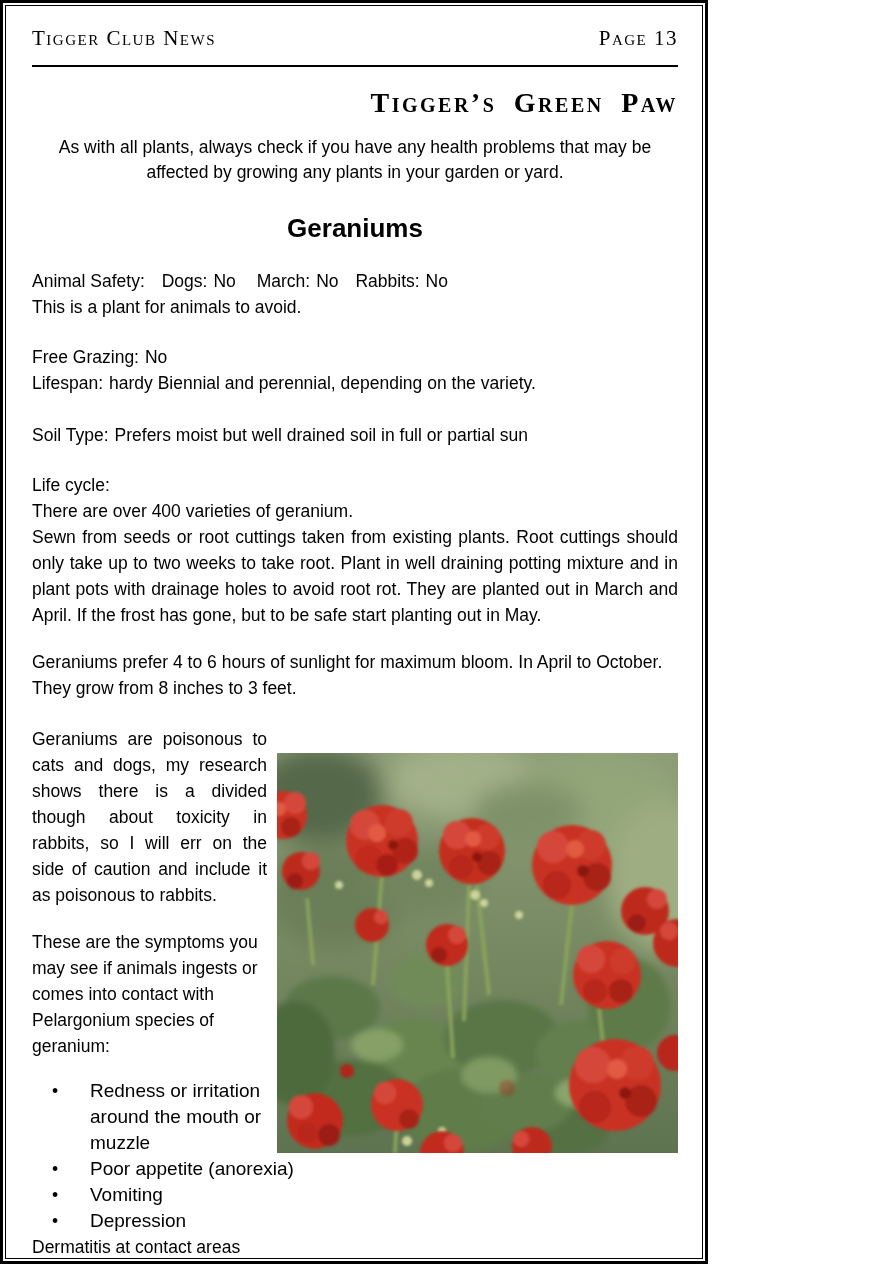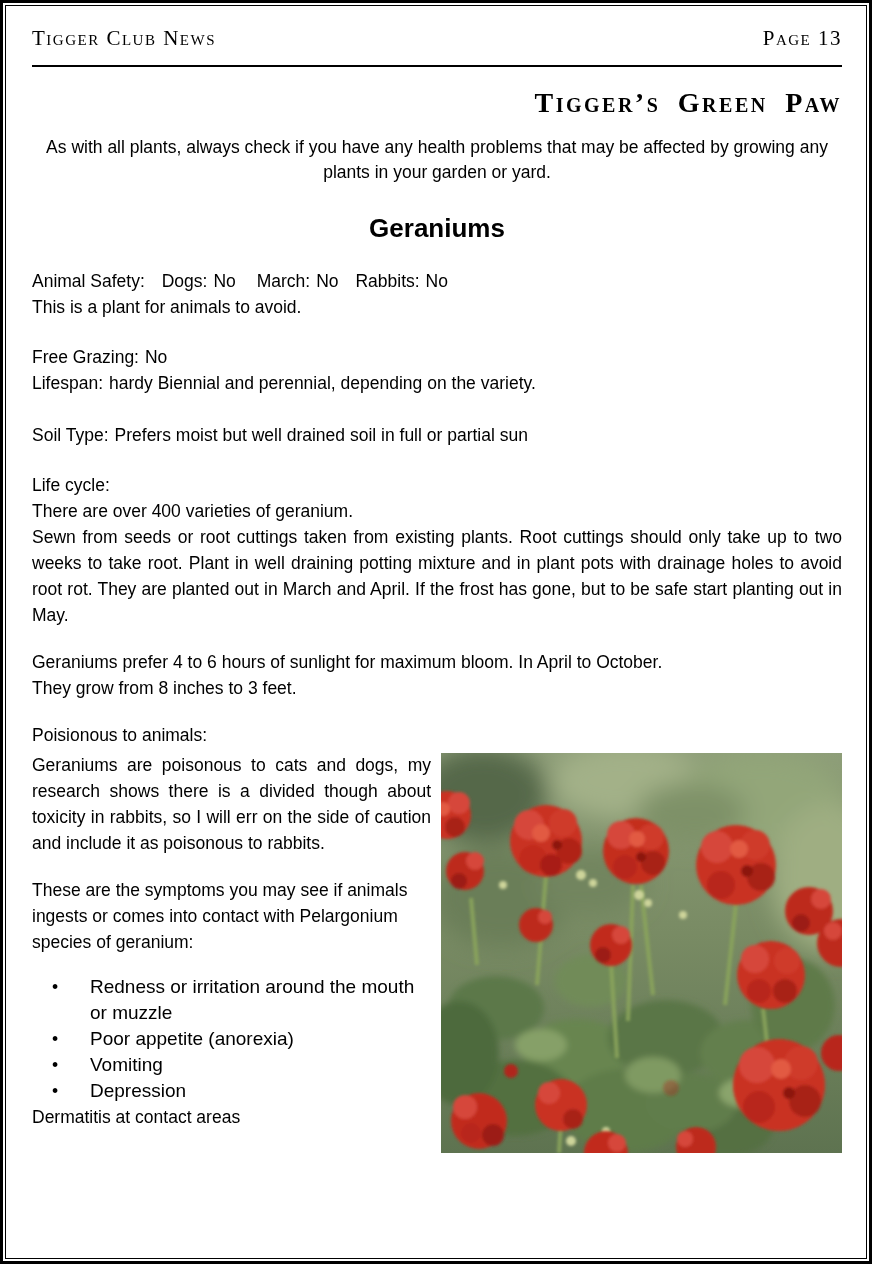--- a/index.html
+++ b/index.html
@@ -1,17 +1,17 @@
 <!DOCTYPE html>
 <html><head>
 <meta charset="utf-8">
 <style>
   html,body{margin:0;padding:0;background:#fff;}
   .page{
-    width:872px;height:1264px;box-sizing:border-box;
+    width:708px;height:1264px;box-sizing:border-box;
     border:3px solid #000;padding:2px;background:#fff;
     font-family:"Liberation Sans",sans-serif;color:#000;
   }
   .frame{
     box-sizing:border-box;width:100%;height:100%;
     border:1px solid #000;padding:16px 24px 0 26px;overflow:hidden;
   }
   
   .masthead{
     display:flex;justify-content:space-between;align-items:baseline;
@@ -275,21 +275,20 @@
                   <circle cx="398" cy="300" r="18" fill="#b8271a"></circle>
                 </g>
               <g>
                   <circle cx="230" cy="335" r="8" fill="#a8231960"></circle>
                   <circle cx="70" cy="318" r="7" fill="#b0251b"></circle>
                 </g>
             </g>
           </svg>
         </figure>
 
-        <p>Poisionous to animals:</p>
         <p class="just" style="margin-top:4px">Geraniums are poisonous to cats and dogs, my research shows there is a divided though about toxicity in rabbits, so I will err on the side of caution and include it as poisonous to rabbits.</p>
 
         <p class="mt2">These are the symptoms you may see if animals ingests or comes into contact with Pelargonium species of geranium:</p>
 
         <ul class="symptoms">
           <li>Redness or irritation around the mouth or muzzle</li>
           <li>Poor appetite (anorexia)</li>
           <li>Vomiting</li>
           <li>Depression</li>
         </ul>

